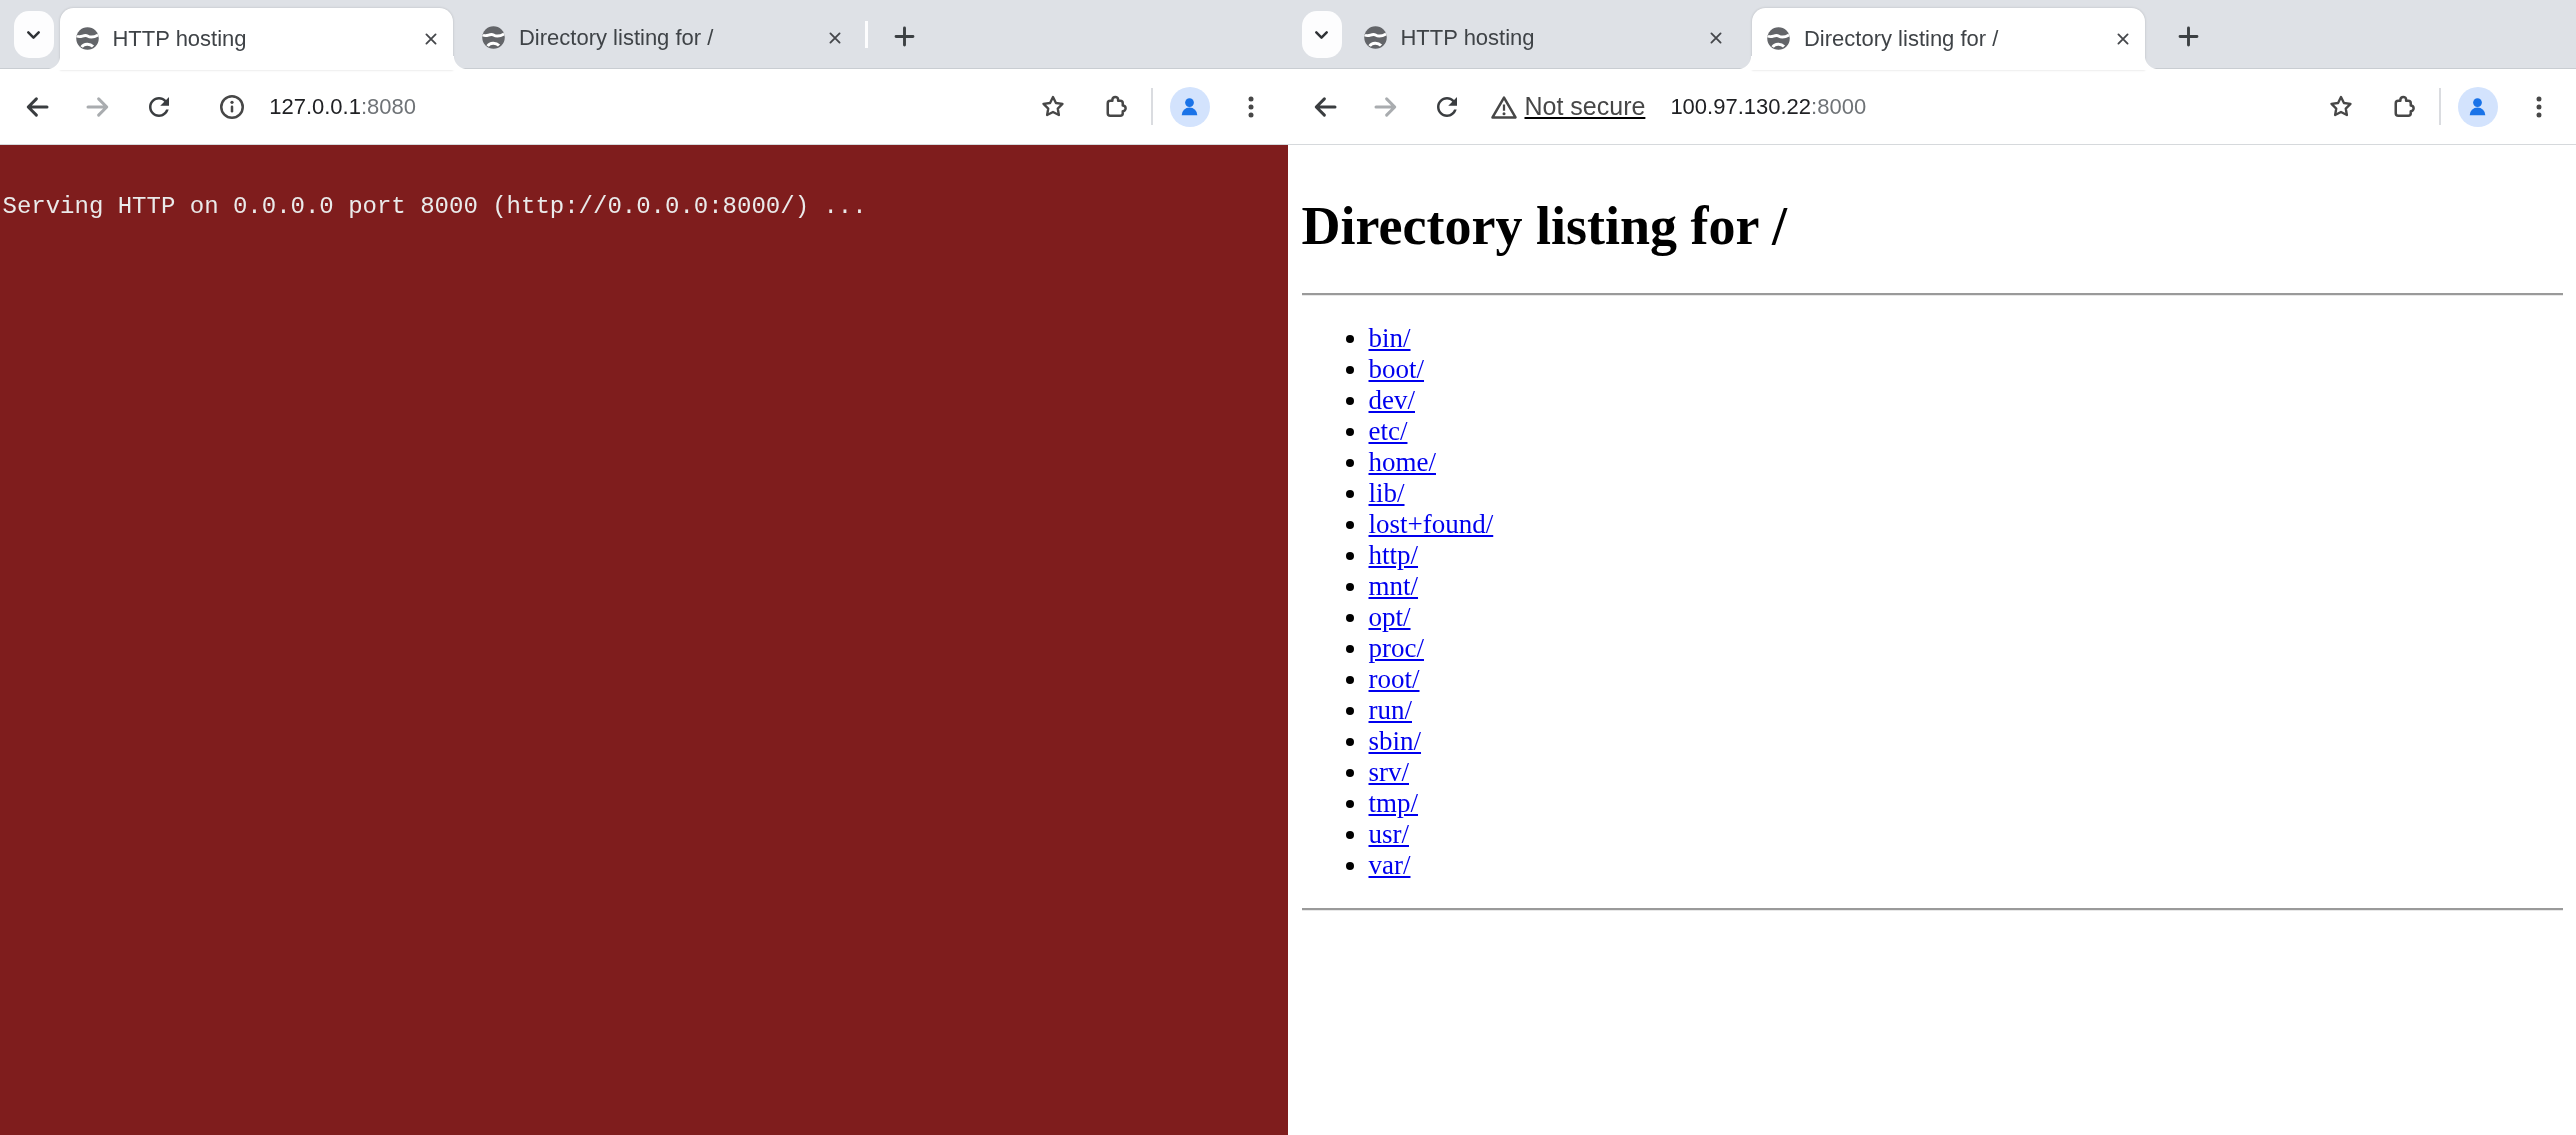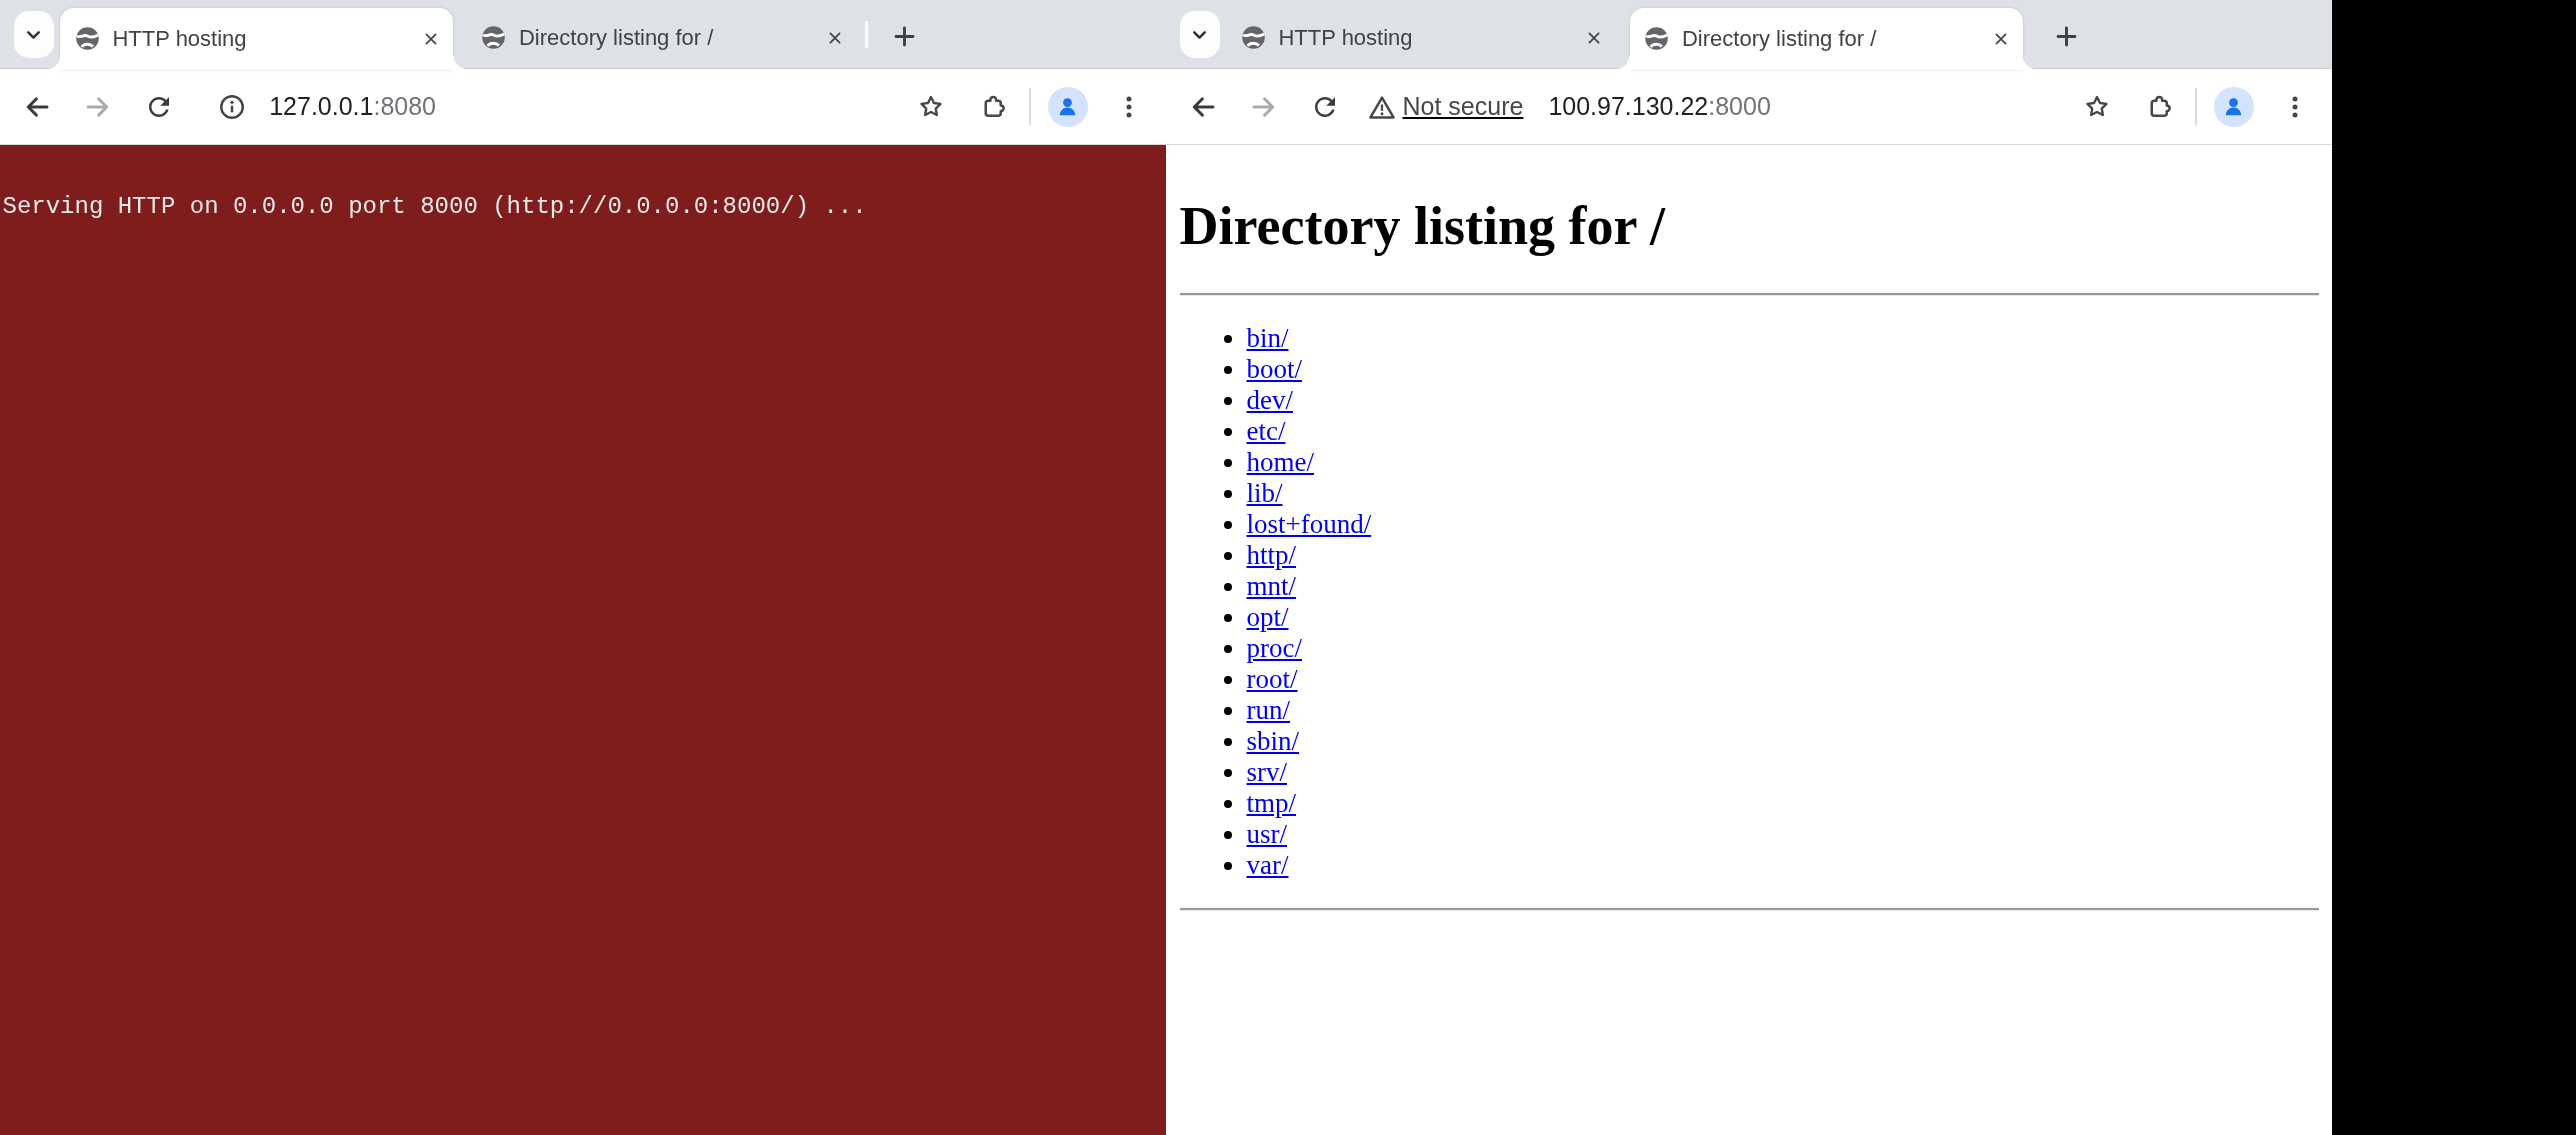--- a/index.html
+++ b/index.html
@@ -1,18 +1,18 @@
 <!DOCTYPE html>
 <html style="font-size:13.5px"><head>
 <meta charset="utf-8">
 <title>Recreated Screenshot</title>
 <style>
   html,body{margin:0;padding:0;background:#000;}
   body{width:2576px;height:1136px;overflow:hidden;font-family:"Liberation Sans","DejaVu Sans",sans-serif;}
-  .screen{width:2332px;height:1136px;display:flex;}
+  .screen{width:2576px;height:1136px;display:flex;}
   .window{width:1288px;height:1136px;display:flex;flex-direction:column;background:#fff;}
 
   
   .tabstrip{height:69px;background:#dee1e6;border-bottom:1.7px solid #c9cdd2;box-sizing:border-box;
             display:flex;align-items:flex-end;flex:none;position:relative;}
   .tab-search{width:40px;height:47px;margin:0 6.7px 10px 13.5px;border:none;border-radius:15px;
               background:#fdfdfe;color:#2f3236;display:flex;align-items:center;justify-content:center;
               flex:none;padding:0;cursor:pointer;}
   .tab-search svg{width:25px;height:25px;}
   .tab{height:61px;width:390px;flex:none;display:flex;align-items:center;box-sizing:border-box;
@@ -38,21 +38,21 @@
   .toolbar{height:76px;background:#fff;display:flex;align-items:center;flex:none;padding:0 6.7px;
            box-sizing:border-box;border-bottom:1.7px solid #d6d9dc;}
   .tb-btn{width:61px;height:61px;border:none;background:transparent;border-radius:50%;flex:none;
           display:flex;align-items:center;justify-content:center;padding:0;cursor:pointer;color:#3a3d40;}
   .tb-btn svg{width:30px;height:30px;}
   .tb-btn.disabled{color:#a9acaf;}
   .tb-btn.gray{color:#474747;}
   .page-info{margin-left:11.8px;}
   .security-chip{display:flex;align-items:center;margin-left:11.8px;flex:none;cursor:pointer;text-decoration:underline;}
   .security-label{font-size:25px;color:#474747;margin-left:5px;white-space:nowrap;}
-  .omnibox{margin-left:6.7px;font-size:25px;white-space:nowrap;flex:none;cursor:text;}
+  .omnibox{margin-left:6.7px;font-size:22px;white-space:nowrap;flex:none;cursor:text;}
   .omnibox.offset{margin-left:25px;}
   .url-host{color:#202124;}
   .url-port{color:#6f7377;}
   .tb-right{margin-left:auto;display:flex;align-items:center;}
   .tb-divider{width:1.7px;height:37px;background:#dadce0;margin:0 6.7px;flex:none;}
   .avatar{width:40px;height:40px;border-radius:50%;background:#d3e3fd;display:flex;align-items:center;
           justify-content:center;}
   .avatar svg{width:25px;height:25px;}
 
   

